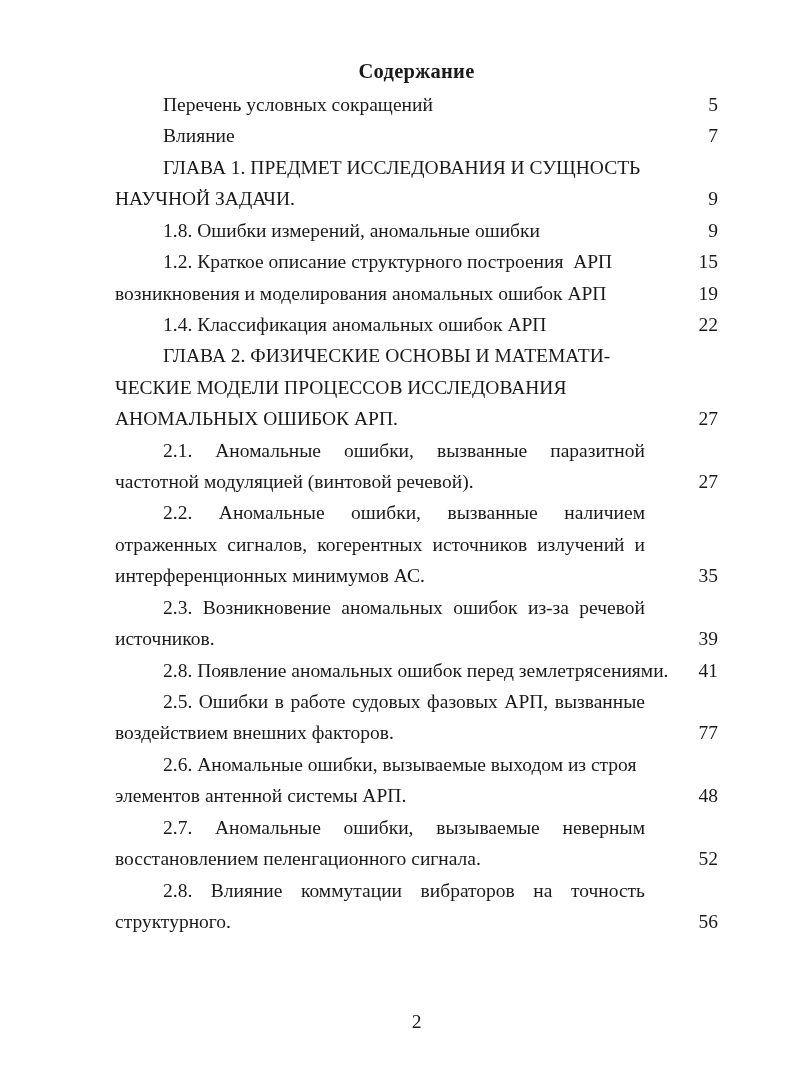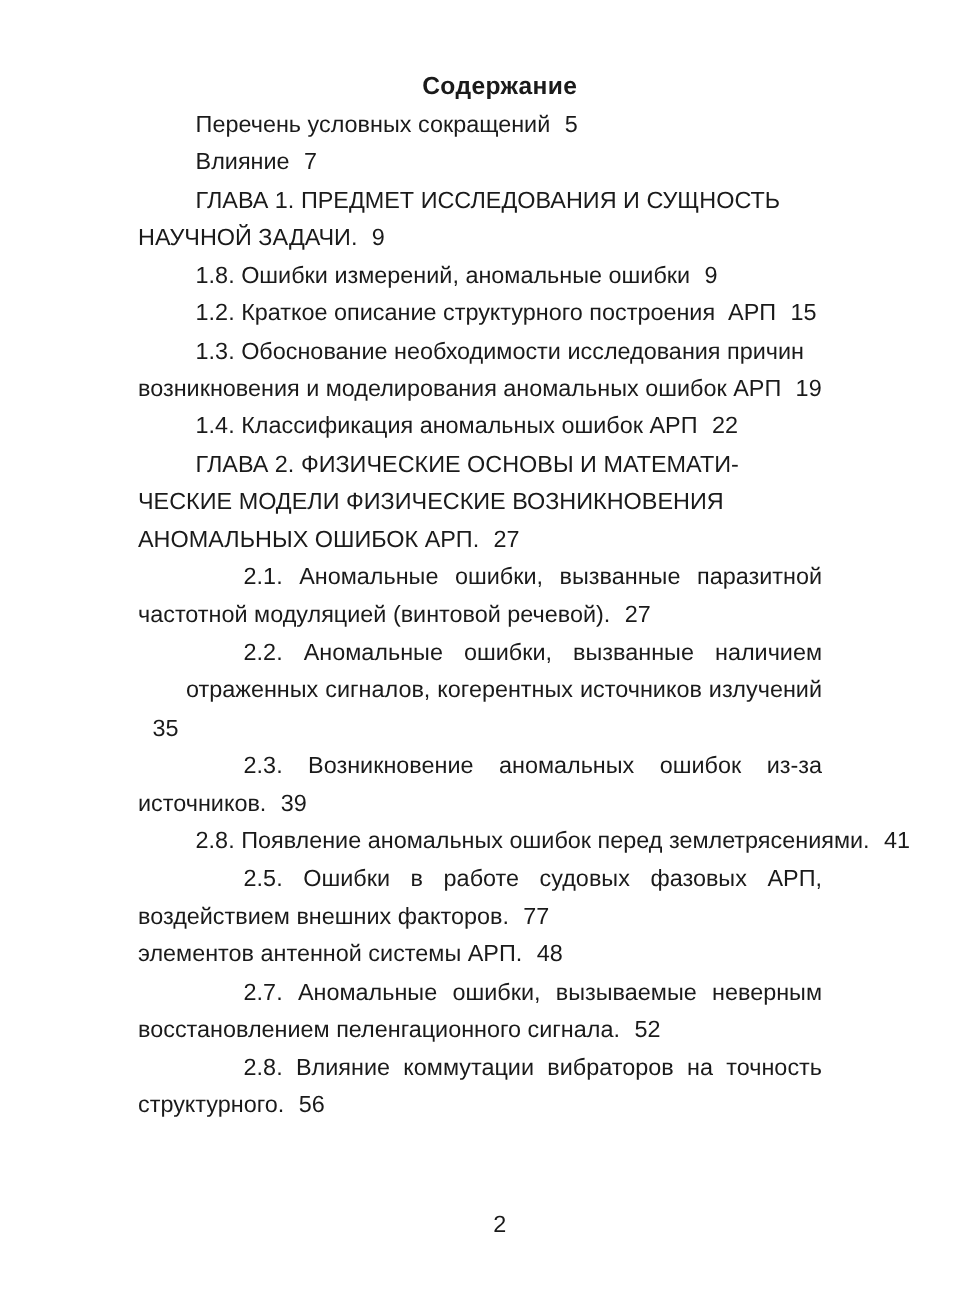--- a/index.html
+++ b/index.html
@@ -1,21 +1,21 @@
 <!DOCTYPE html>
 <html><head>
 <meta charset="utf-8">
 <style>
   html, body { margin: 0; padding: 0; background: #ffffff; }
   .page {
     position: relative;
     width: 796px;
     height: 1092px;
     background: #ffffff;
-    font-family: Liberation Sans, sans-serif;
+    font-family: Liberation Serif, serif;
     color: #1a1a1a;
     overflow: hidden;
   }
   .doc-title {
     position: absolute;
     top: 60px;
     left: 115px;
     width: 603px;
     text-align: center;
     font-size: 20.5px;
@@ -29,36 +29,35 @@
     width: 603px;
   }
   .toc-row {
     height: 31.43px;
     line-height: 31.43px;
     font-size: 19.5px;
     white-space: nowrap;
   }
   .toc-row.has-page {
     display: flex;
-    justify-content: flex-start;
+    justify-content: space-between;
   }
   .entry-text {
     display: block;
     box-sizing: border-box;
   }
   .has-page .entry-text { flex: 0 1 auto; }
   .entry-text.indent { padding-left: 48px; }
   .entry-text.justify {
     width: 530px;
     text-align: justify;
     text-align-last: justify;
     white-space: normal;
     overflow: hidden;
     height: 31.43px;
-    margin-left: 40px;
   }
   .page-num {
     flex: none;
     text-align: right;
     padding-left: 12px;
   }
   .footer-num {
     position: absolute;
     top: 1006px;
     left: 115px;
@@ -90,74 +89,75 @@
         <span class="page-num">9</span>
       </div>
       <div class="toc-row has-page">
         <span class="entry-text indent">1.8. Ошибки измерений, аномальные ошибки</span>
         <span class="page-num">9</span>
       </div>
       <div class="toc-row has-page">
         <span class="entry-text indent">1.2. Краткое описание структурного построения &nbsp;АРП</span>
         <span class="page-num">15</span>
       </div>
-      <div class="toc-row">
-        <span class="entry-text indent">1.3. Обоснование необходимости исследования причин</span>
-      </div>
       <div class="toc-row has-page">
         <span class="entry-text">возникновения и моделирования аномальных ошибок АРП</span>
         <span class="page-num">19</span>
       </div>
       <div class="toc-row has-page">
         <span class="entry-text indent">1.4. Классификация аномальных ошибок АРП</span>
         <span class="page-num">22</span>
       </div>
       <div class="toc-row">
         <span class="entry-text indent">ГЛАВА 2. ФИЗИЧЕСКИЕ ОСНОВЫ И МАТЕМАТИ-</span>
       </div>
       <div class="toc-row">
-        <span class="entry-text">ЧЕСКИЕ МОДЕЛИ ФИЗИЧЕСКИЕ ВОЗНИКНОВЕНИЯ</span>
+        <span class="entry-text">ЧЕСКИЕ МОДЕЛИ ПРОЦЕССОВ ИССЛЕДОВАНИЯ</span>
       </div>
       <div class="toc-row has-page">
         <span class="entry-text">АНОМАЛЬНЫХ ОШИБОК АРП.</span>
         <span class="page-num">27</span>
       </div>
       <div class="toc-row">
         <span class="entry-text indent justify">2.1. Аномальные ошибки, вызванные паразитной</span>
       </div>
       <div class="toc-row has-page">
         <span class="entry-text">частотной модуляцией (винтовой речевой).</span>
         <span class="page-num">27</span>
       </div>
       <div class="toc-row">
         <span class="entry-text indent justify">2.2. Аномальные ошибки, вызванные наличием</span>
       </div>
       <div class="toc-row">
         <span class="entry-text justify">отраженных сигналов, когерентных источников излучений и</span>
       </div>
       <div class="toc-row has-page">
+        <span class="entry-text">интерференционных минимумов АС.</span>
         <span class="page-num">35</span>
       </div>
       <div class="toc-row">
         <span class="entry-text indent justify">2.3. Возникновение аномальных ошибок из-за речевой</span>
       </div>
       <div class="toc-row has-page">
         <span class="entry-text">источников.</span>
         <span class="page-num">39</span>
       </div>
       <div class="toc-row has-page">
         <span class="entry-text indent">2.8. Появление аномальных ошибок перед землетрясениями.</span>
         <span class="page-num">41</span>
       </div>
       <div class="toc-row">
         <span class="entry-text indent justify">2.5. Ошибки в работе судовых фазовых АРП, вызванные</span>
       </div>
       <div class="toc-row has-page">
         <span class="entry-text">воздействием внешних факторов.</span>
         <span class="page-num">77</span>
+      </div>
+      <div class="toc-row">
+        <span class="entry-text indent">2.6. Аномальные ошибки, вызываемые выходом из строя</span>
       </div>
       <div class="toc-row has-page">
         <span class="entry-text">элементов антенной системы АРП.</span>
         <span class="page-num">48</span>
       </div>
       <div class="toc-row">
         <span class="entry-text indent justify">2.7. Аномальные ошибки, вызываемые неверным</span>
       </div>
       <div class="toc-row has-page">
         <span class="entry-text">восстановлением пеленгационного сигнала.</span>

